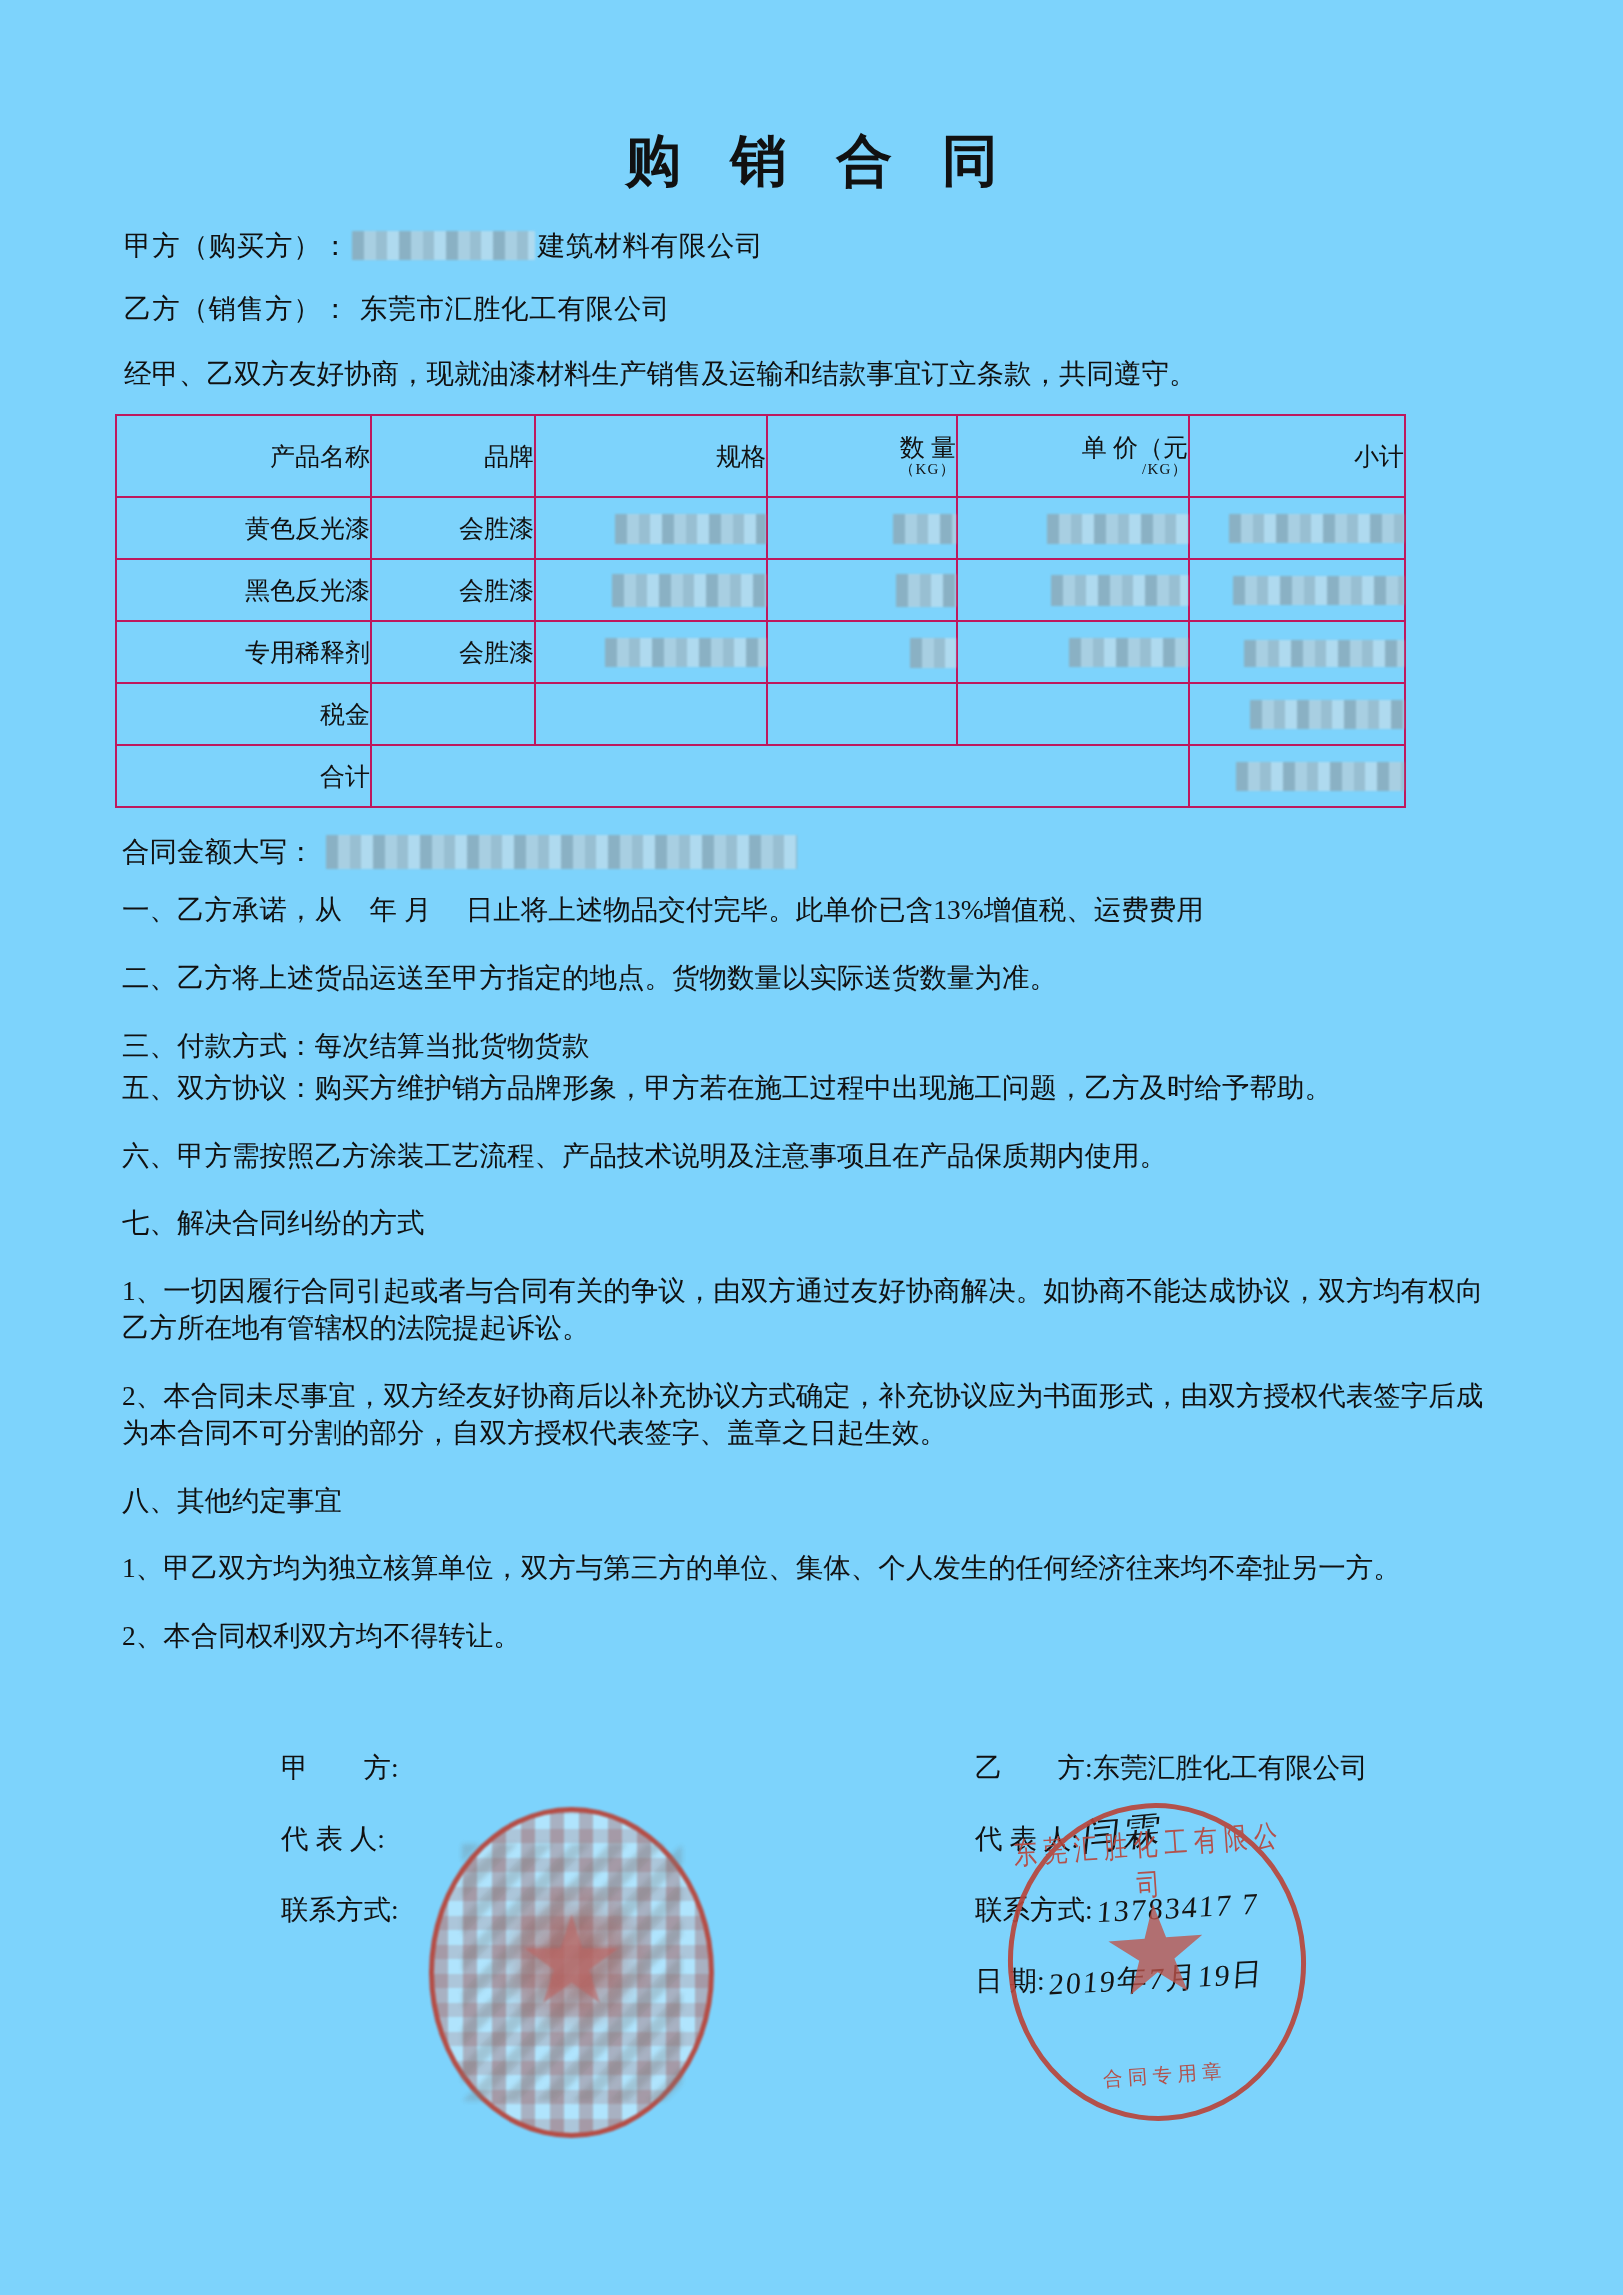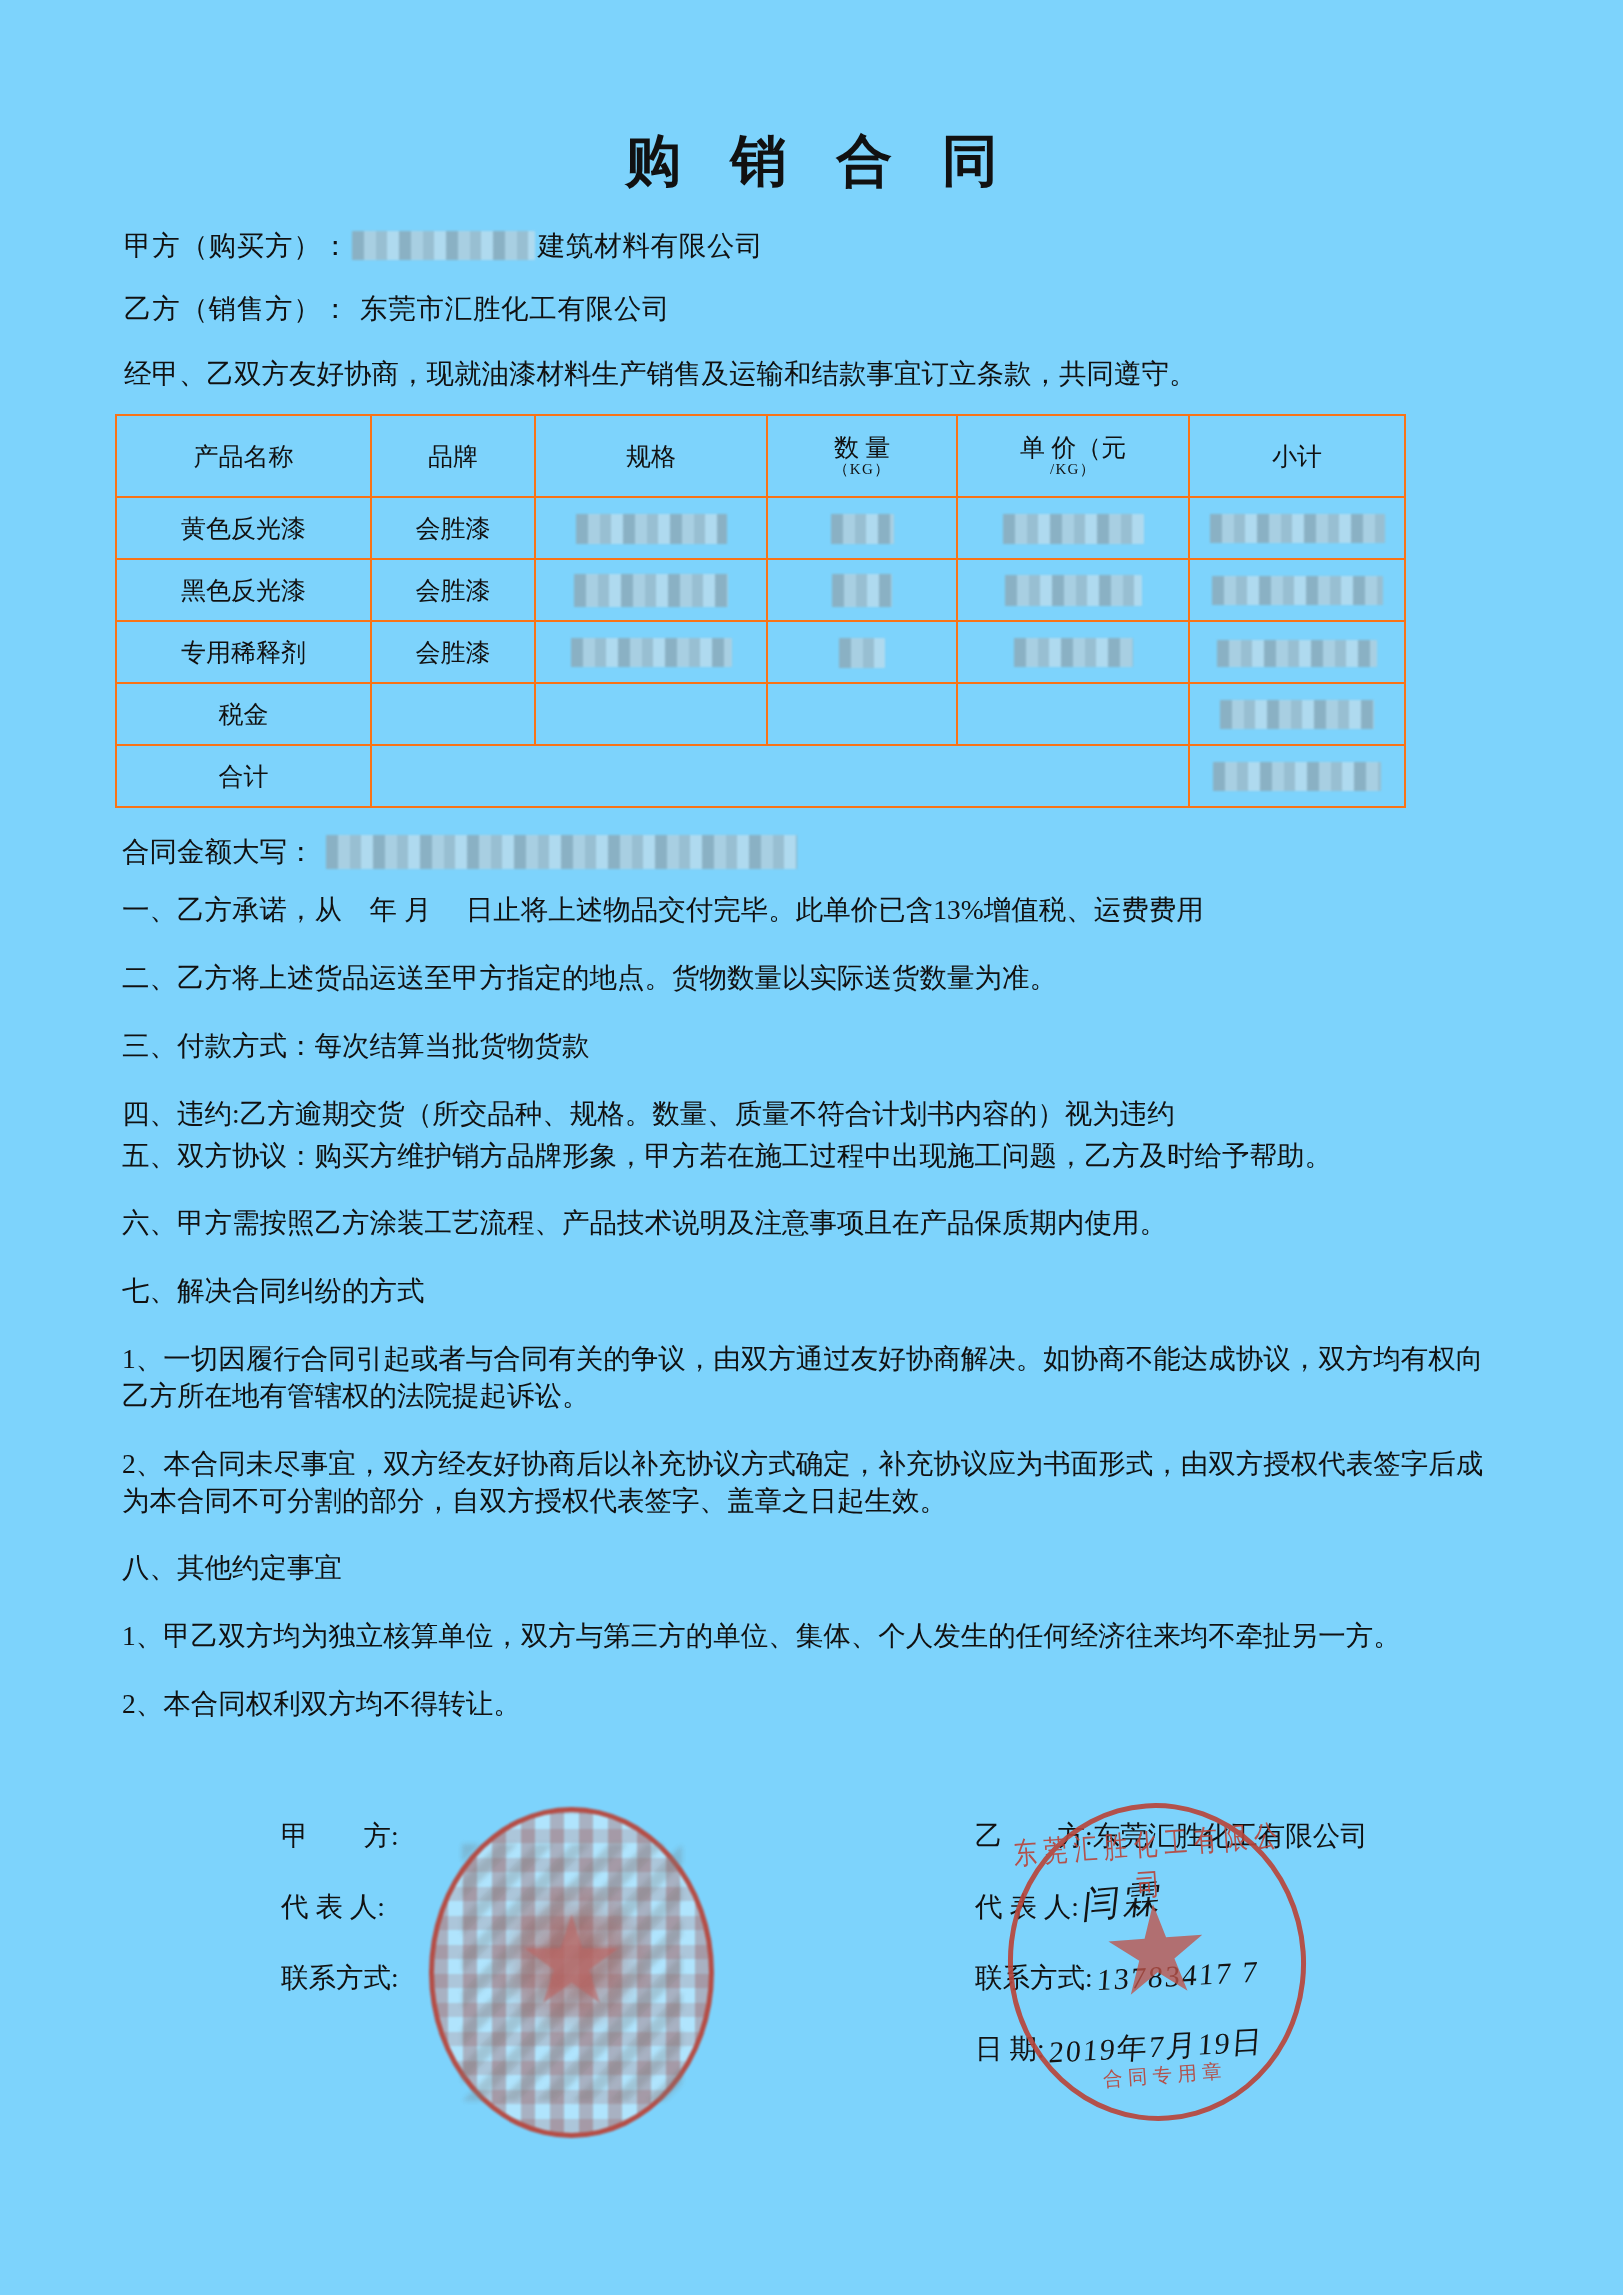--- a/index.html
+++ b/index.html
@@ -53,22 +53,22 @@
     letter-spacing:0px;
   }
   
   table.goods {
     margin:22px 0 0 115px;
     border-collapse:collapse;
     width:1224px;
     table-layout:fixed;
   }
   table.goods th, table.goods td {
-    border:2px solid #f97316;
-    text-align:center;
+    border:2px solid #be185d;
+    text-align:right;
     vertical-align:middle;
     font-size:25px;
     font-weight:normal;
     padding:0;
     height:60px;
   }
   table.goods thead th { height:80px; line-height:1.08; }
   .unitsub { font-size:15px; display:block; letter-spacing:1.3px; }
   col.c1 { width:255px; }
   col.c2 { width:164px; }
@@ -274,21 +274,20 @@
   </table>
 
   <div class="amount-line">
     <span>合同金额大写：</span>
     <span class="redact" style="width:471px;height:34px;margin-left:11.8px;"></span>
   </div>
 
   <div class="clause">一、乙方承诺，从　年 月　 日止将上述物品交付完毕。此单价已含13%增值税、运费费用</div>
   <div class="clause gap-lg">二、乙方将上述货品运送至甲方指定的地点。货物数量以实际送货数量为准。</div>
   <div class="clause gap-lg">三、付款方式：每次结算当批货物货款</div>
-  <div class="clause gap-lg">四、违约:乙方逾期交货（所交品种、规格。数量、质量不符合计划书内容的）视为违约</div>
   <div class="clause tight">五、双方协议：购买方维护销方品牌形象，甲方若在施工过程中出现施工问题，乙方及时给予帮助。</div>
   <div class="clause gap-lg">六、甲方需按照乙方涂装工艺流程、产品技术说明及注意事项且在产品保质期内使用。</div>
   <div class="clause gap-lg">七、解决合同纠纷的方式</div>
 
   <div class="clause gap-lg">1、一切因履行合同引起或者与合同有关的争议，由双方通过友好协商解决。如协商不能达成协议，双方均有权向乙方所在地有管辖权的法院提起诉讼。</div>
   <div class="clause gap-lg">2、本合同未尽事宜，双方经友好协商后以补充协议方式确定，补充协议应为书面形式，由双方授权代表签字后成为本合同不可分割的部分，自双方授权代表签字、盖章之日起生效。</div>
 
   <div class="clause gap-lg">八、其他约定事宜</div>
   <div class="clause gap-lg">1、甲乙双方均为独立核算单位，双方与第三方的单位、集体、个人发生的任何经济往来均不牵扯另一方。</div>
   <div class="clause gap-lg">2、本合同权利双方均不得转让。</div>

